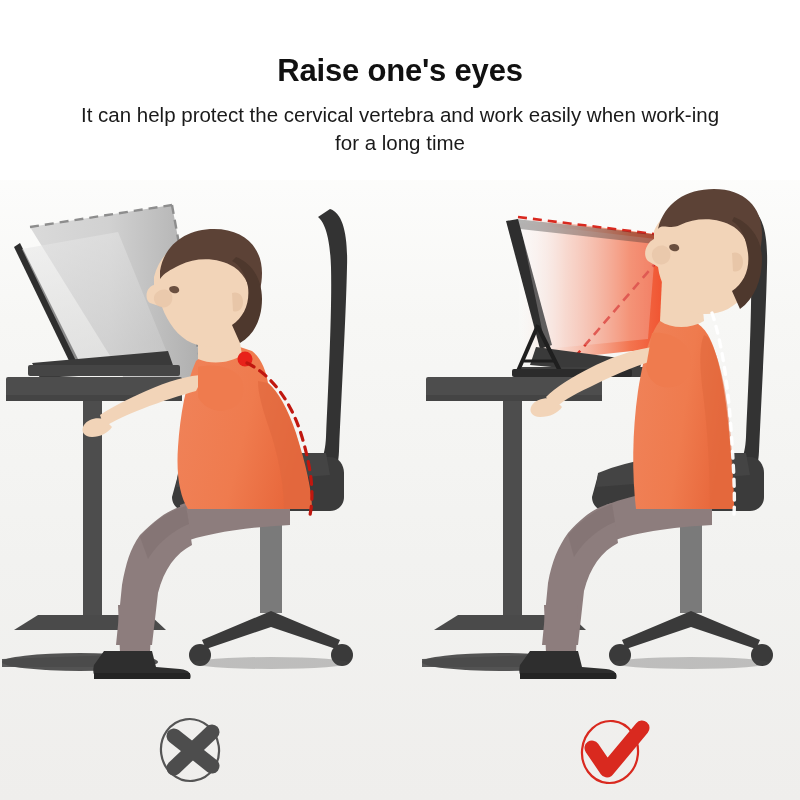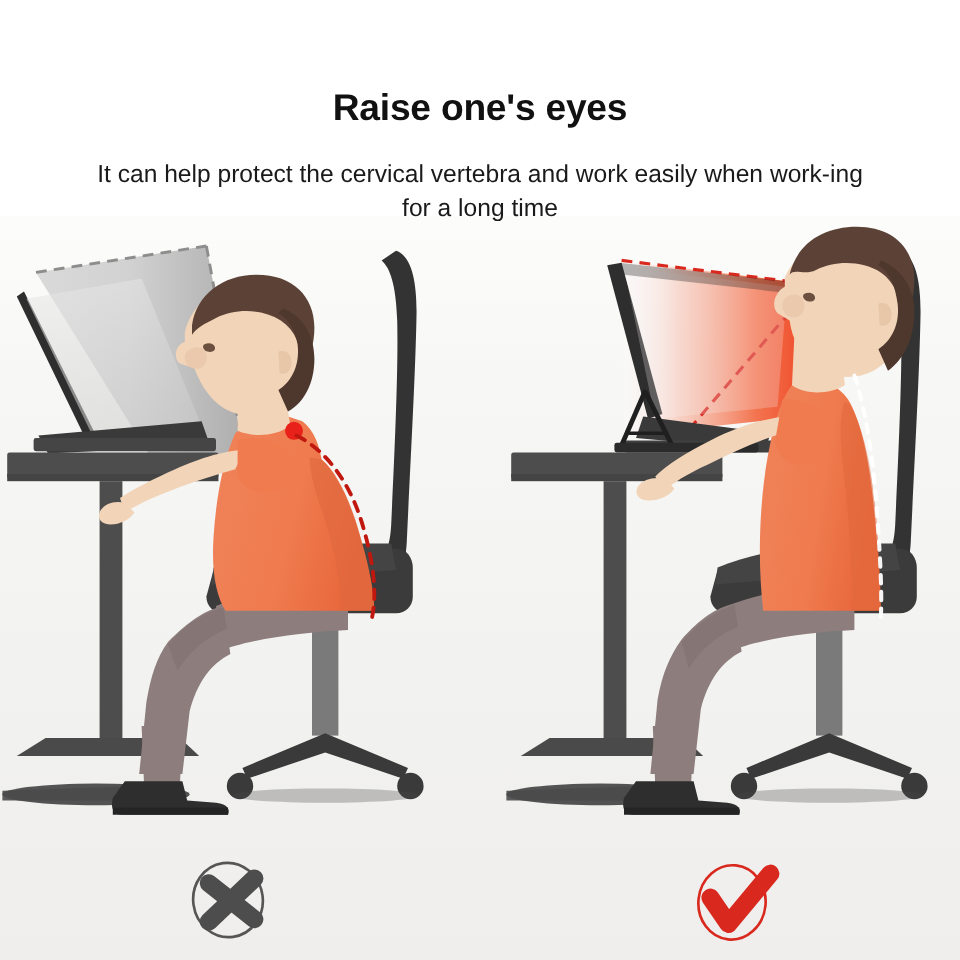--- a/index.html
+++ b/index.html
@@ -23,29 +23,29 @@
     position: absolute;
     left: 0;
     top: 0;
     width: 800px;
     height: 180px;
     background: #ffffff;
     text-align: center;
   }
   .title {
     margin: 0;
-    padding-top: 72px;
+    padding-top: 53px;
     font-size: 31px;
     font-weight: bold;
     color: #111111;
     letter-spacing: -0.2px;
     line-height: 1.15;
   }
   .subtitle {
-    margin: 16px;
+    margin: 4px;
     padding-top: 8px;
     font-size: 20.5px;
     font-weight: normal;
     color: #1a1a1a;
     line-height: 1.38;
     width: 640px;
     margin-left: auto;
     margin-right: auto;
   }
   .scene {

